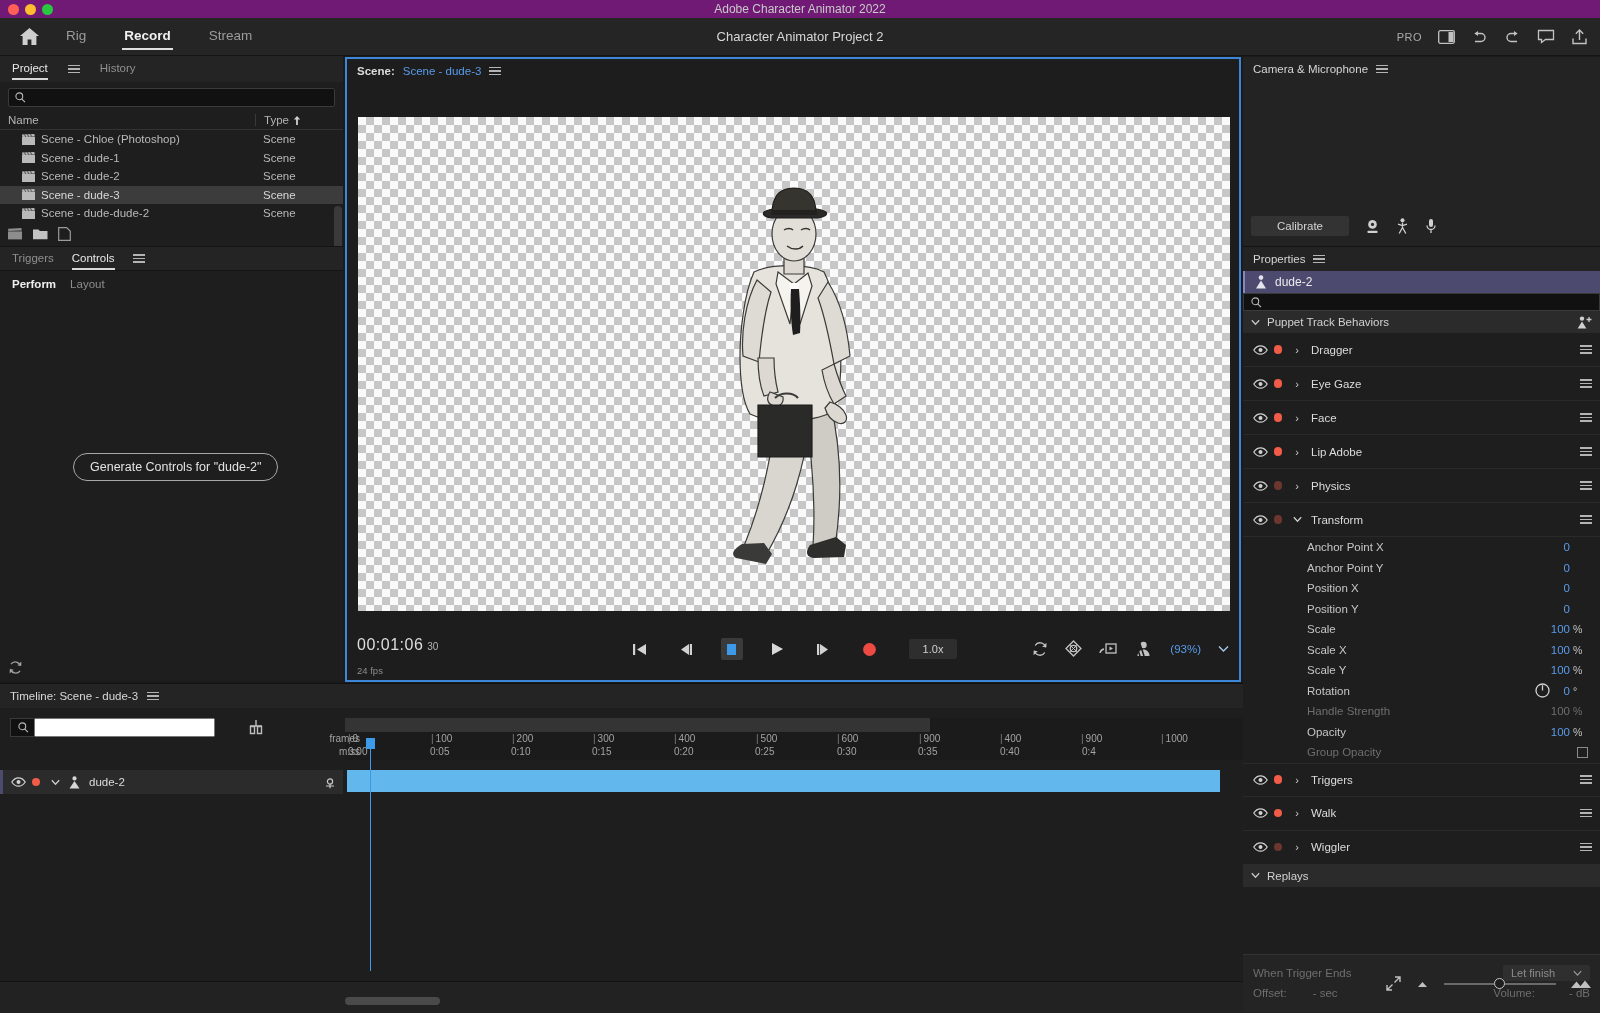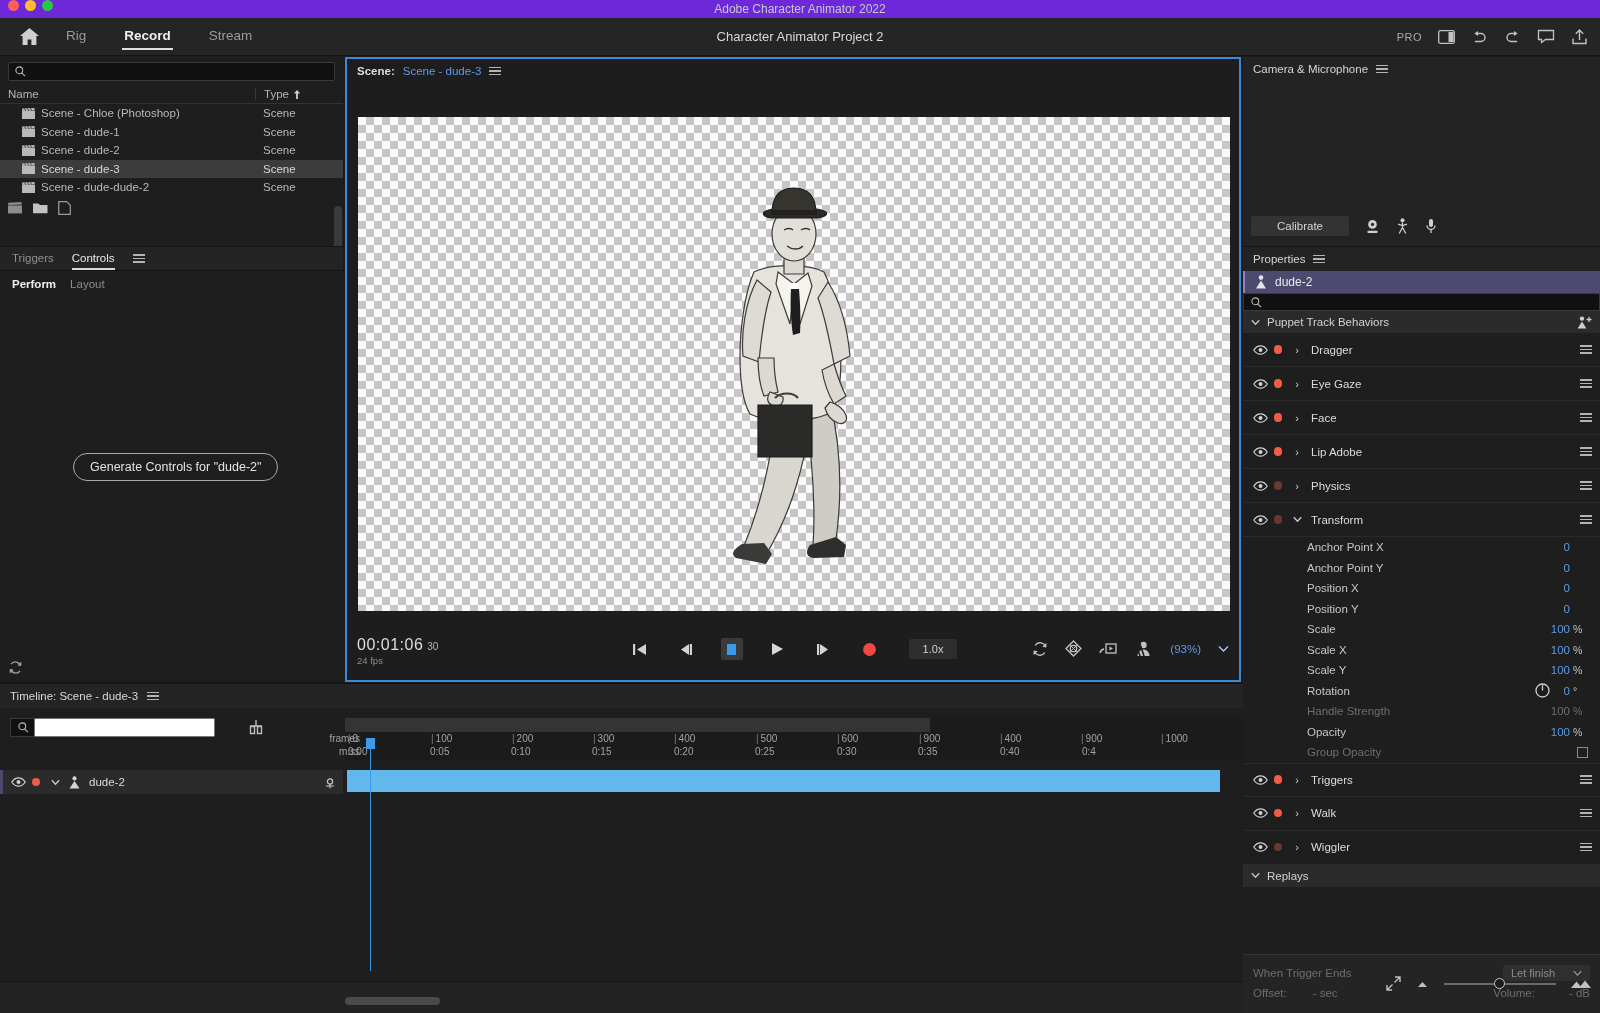--- a/index.html
+++ b/index.html
@@ -9,21 +9,21 @@
     font-family: "Liberation Sans", sans-serif;
     color: #c8c8c8;
     overflow: hidden;
     -webkit-font-smoothing: antialiased;
   }
   .app { position: relative; width: 1600px; height: 1013px; }
 
   
   .titlebar {
     position: absolute; left:0; top:0; width:1600px; height:18px;
-    background:#6d28d9; display:flex; 
+    background:#701a75; display:flex; align-items:center;
   }
   .traffic { display:flex; gap:6px; margin-left:8px; }
   .tl-dot { width:11px; height:11px; border-radius:50%; }
   .tl-red{background:#ff5f57;} .tl-yellow{background:#febc2e;} .tl-green{background:#28c840;}
   .titlebar-title {
     position:absolute; left:0; right:0; text-align:center;
     font-size:12px; color:#c9c9c9; line-height:18px;
   }
 
   
@@ -112,21 +112,21 @@
     background-position:0 0, 8px 8px;
     background-color:#fafafa;
   }
   .puppet { position:absolute; left:300px; top:55px; width:270px; height:410px; }
   .transport {
     position:absolute; left:0; right:0; bottom:0; height:50px;
   }
   .tc { position:absolute; left:10px; top:6px; }
   .tc .big { font-size:16px; color:#dedede; letter-spacing:.5px;}
   .tc .frm { font-size:10px; color:#b4b4b4; margin-left:4px;}
-  .tc .fps { font-size:9.5px; color:#8d8d8d; margin-top:1px;}
+  .tc .fps { font-size:9.5px; color:#8d8d8d; margin-top:11px;}
   .tbtns { position:absolute; left:0; right:0; top:8px; display:flex; align-items:center; justify-content:center; gap:24px;}
   .tbtn { width:22px; height:22px; display:flex; align-items:center; justify-content:center; }
   .tbtn.stopped { background:#3a3a3a; border-radius:2px; }
   .speed { background:#2e2e2e; border-radius:2px; padding:4px 14px; font-size:11px; color:#d0d0d0; margin-left:4px;}
   .tright { position:absolute; right:10px; top:10px; display:flex; align-items:center; gap:17px;}
   .zoomlvl { font-size:11.5px; color:#5a9bea; }
 
   
   .right-col { position:absolute; left:1243px; top:57px; width:357px; bottom:0; background:#1e1e1e; }
   .cam-panel { height:190px; background:#232323; border-bottom:1px solid #141414; position:relative;}
@@ -254,20 +254,29 @@
       <span>
         <svg width="17" height="16" viewBox="0 0 17 16">
             <path d="M8.5 11V1.5M4.8 4.7 8.5 1l3.7 3.7" fill="none" stroke="#c2c2c2" stroke-width="1.4"></path>
             <path d="M2 9.5v5h13v-5" fill="none" stroke="#c2c2c2" stroke-width="1.4"></path>
           </svg>
       </span>
     </div>
   </div>
 
   <div class="left-col">
+    <div class="proj-header">
+      <span class="panel-tab active">Project</span>
+      <span class="hamburger">
+          <i></i>
+          <i></i>
+          <i></i>
+        </span>
+      <span class="panel-tab">History</span>
+    </div>
 
     <div class="search-wrap">
       <div class="search-box">
         <span>
           <svg width="11" height="11" viewBox="0 0 11 11">
               <circle cx="4.3" cy="4.3" r="3.4" fill="none" stroke="#b9b9b9" stroke-width="1.1"></circle>
               <path d="M6.9 7.1 10 10.2" stroke="#b9b9b9" stroke-width="1.1"></path>
             </svg>
         </span>
         <input placeholder="" style="">

